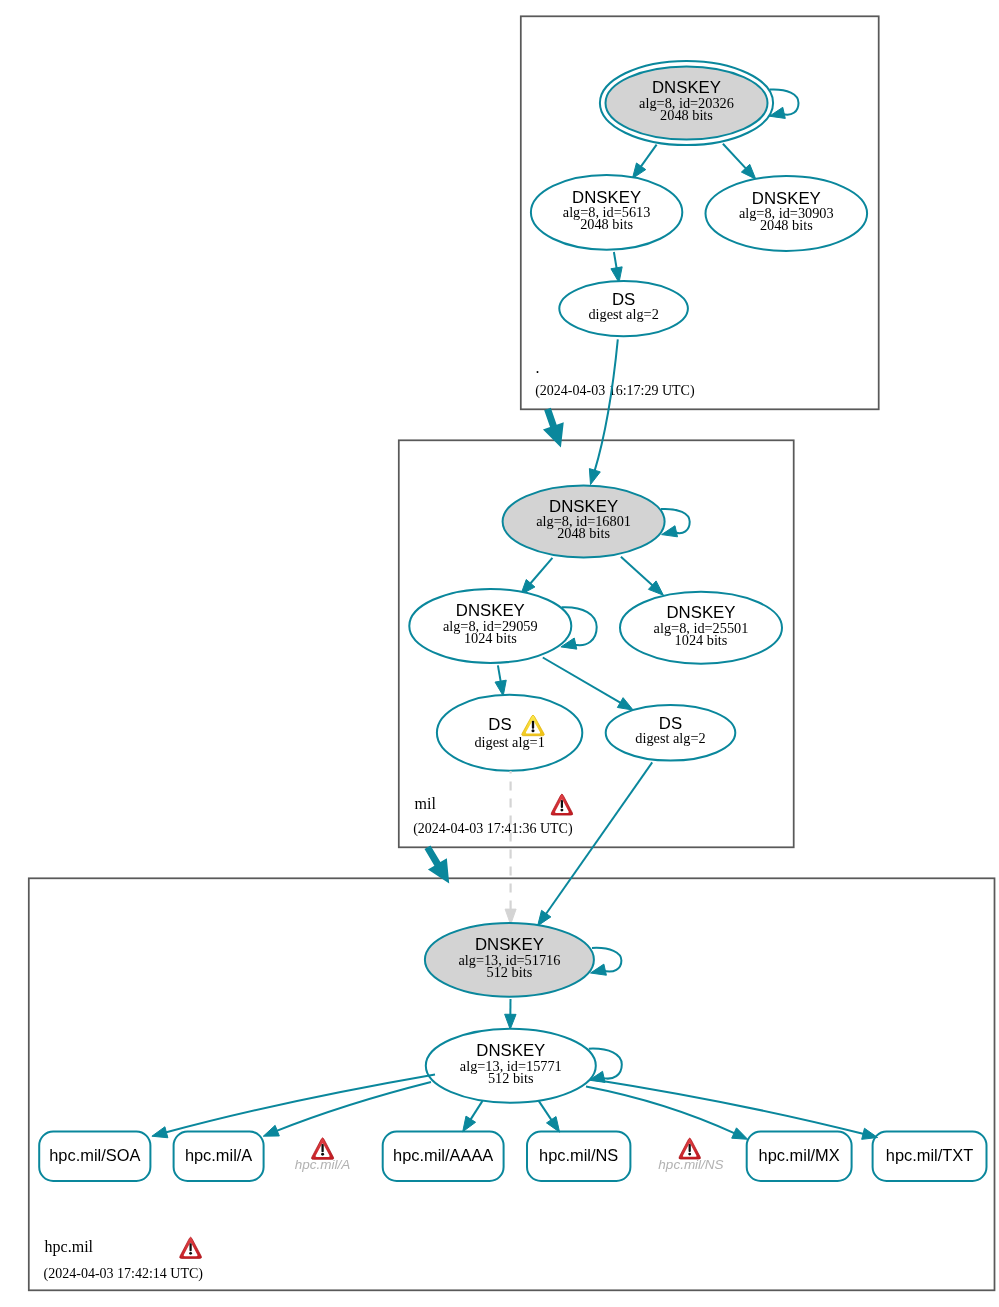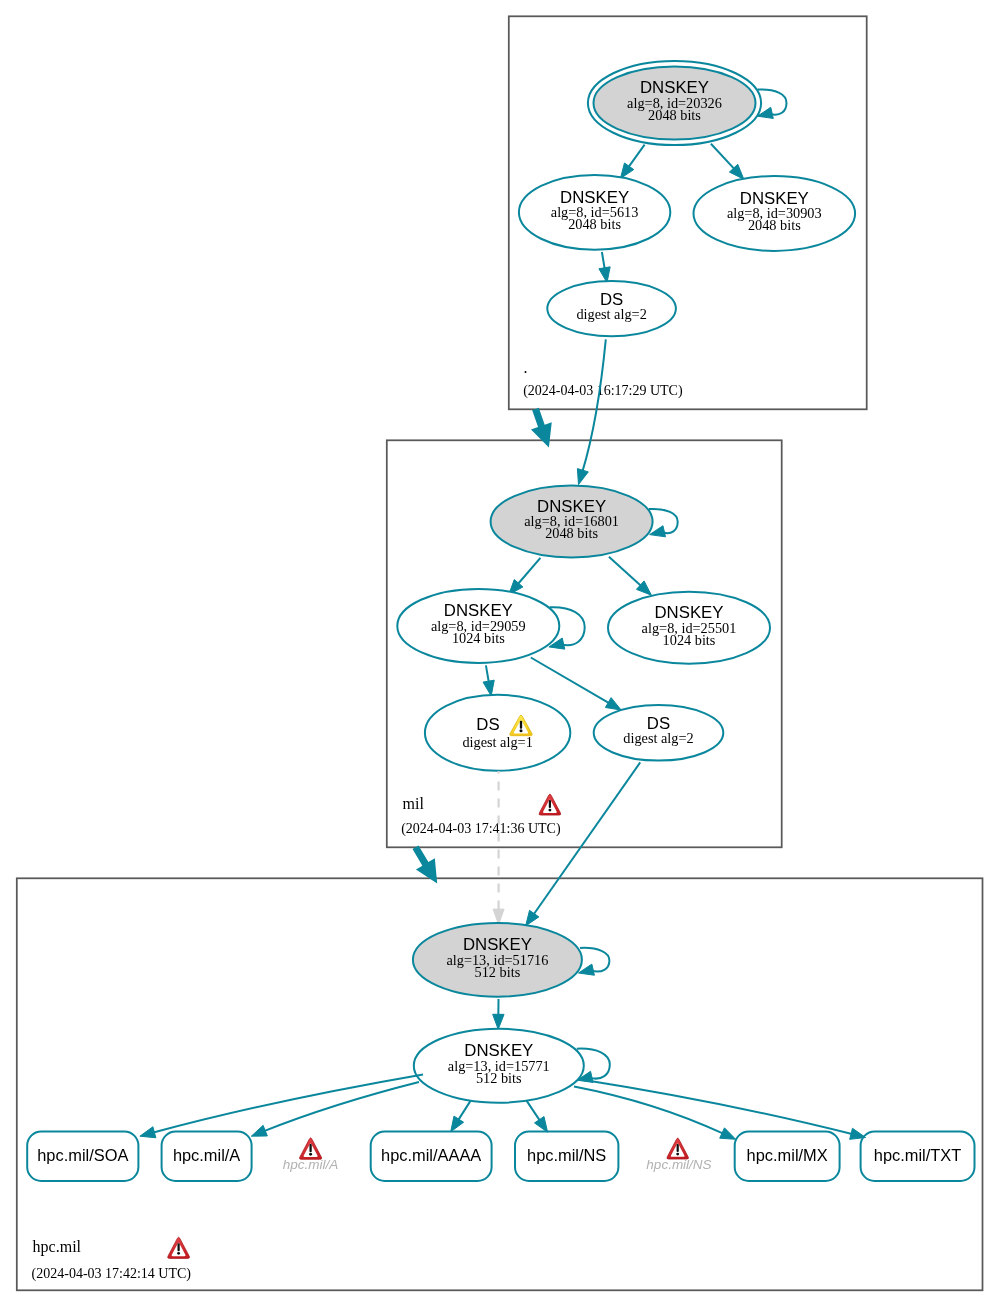--- a/index.html
+++ b/index.html
@@ -1,18 +1,18 @@
 <!DOCTYPE html>
 <html><head>
 <meta charset="utf-8">
 <title>DNSSEC Authentication Chain</title>
 <style>
   html,body{margin:0;padding:0;background:#ffffff;}
   body{width:999px;height:1307px;overflow:hidden;font-family:"Liberation Serif",serif;}
-  #canvas{width:806px;height:1307px;}
+  #canvas{width:806px;height:1307px;padding-left:12px;}
   #diagram{display:block;width:999px;height:1307px;}
   .cluster-box{fill:none;stroke:#595959;stroke-width:1.75;}
   .ell{stroke:#0a879c;stroke-width:2;}
   .fill-grey{fill:#d3d3d3;}
   .fill-white{fill:#ffffff;}
   .edge{fill:none;stroke:#0a879c;stroke-width:2;}
   .arrow{fill:#0a879c;stroke:#0a879c;stroke-width:1;stroke-linejoin:miter;}
   .edge-dash{fill:none;stroke:#d4d4d4;stroke-width:2.2;stroke-dasharray:9,8;}
   .arrow-dash{fill:#d4d4d4;stroke:#d4d4d4;stroke-width:1;}
   .rrbox{fill:#ffffff;stroke:#0a879c;stroke-width:2;}

